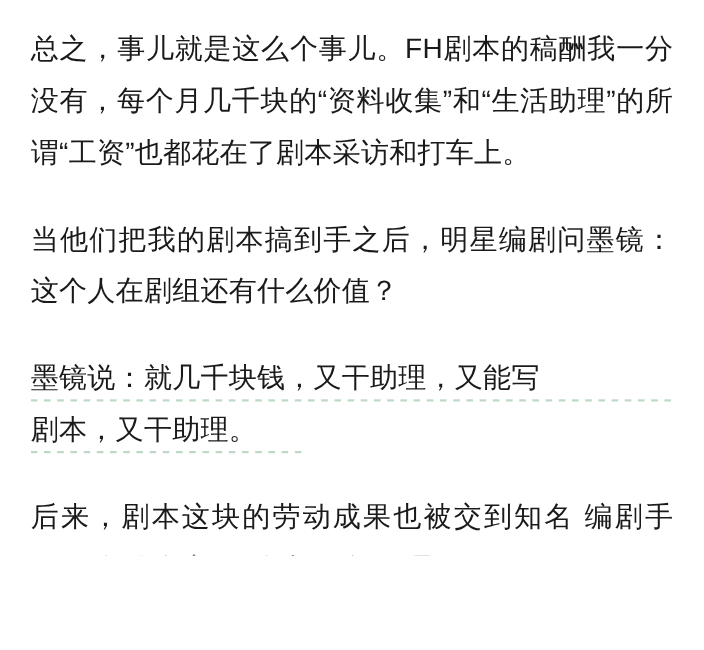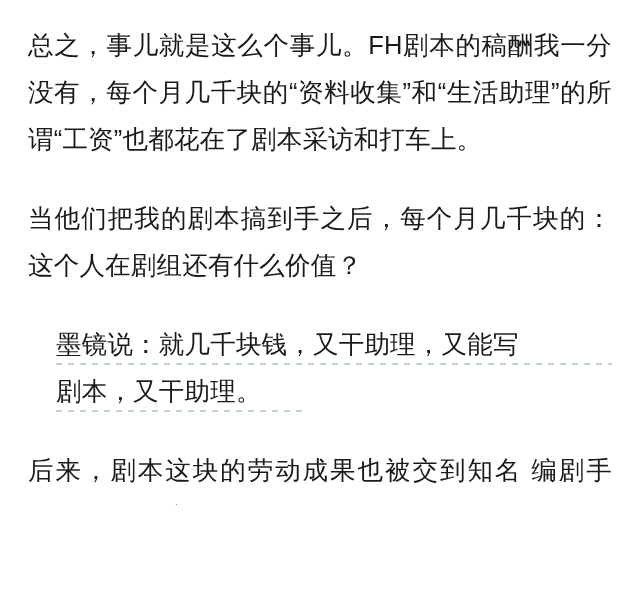--- a/index.html
+++ b/index.html
@@ -34,21 +34,20 @@
   .para + .para {
     margin-top: 32px;
   }
   .para.highlighted {
     position: relative;
     display: block;
   }
   .para.highlighted .hl-line {
     display: block;
     position: relative;
-    margin-left: 28px;
   }
   .para.highlighted .hl-line::after {
     content: "";
     position: absolute;
     left: 0;
     right: 0;
     bottom: 3px;
     height: 2px;
     background-image: linear-gradient(to right, #bdd9c6 0 6px, transparent 6px 12px);
     background-size: 12px 2px;
@@ -63,21 +62,21 @@
     overflow: hidden;
   }
 </style>
 </head>
 <body>
 
 <div class="page">
 
   <p class="para">总之，事儿就是这么个事儿。FH剧本的稿酬我一分没有，每个月几千块的“资料收集”和“生活助理”的所谓“工资”也都花在了剧本采访和打车上。</p>
 
-  <p class="para">当他们把我的剧本搞到手之后，每个月几千块的：这个人在剧组还有什么价值？</p>
+  <p class="para">当他们把我的剧本搞到手之后，明星编剧问墨镜：这个人在剧组还有什么价值？</p>
 
   <p class="para highlighted">
     <span class="hl-line">墨镜说：就几千块钱，又干助理，又能写</span>
     <span class="hl-line short">剧本，又干助理。</span>
   </p>
 
   <p class="para clipped">
     <span>后来，剧本这块的劳动成果也被交到知名</span>
     <span>编剧手里，她“改名字”，她“加一段”，是</span>
   </p>

